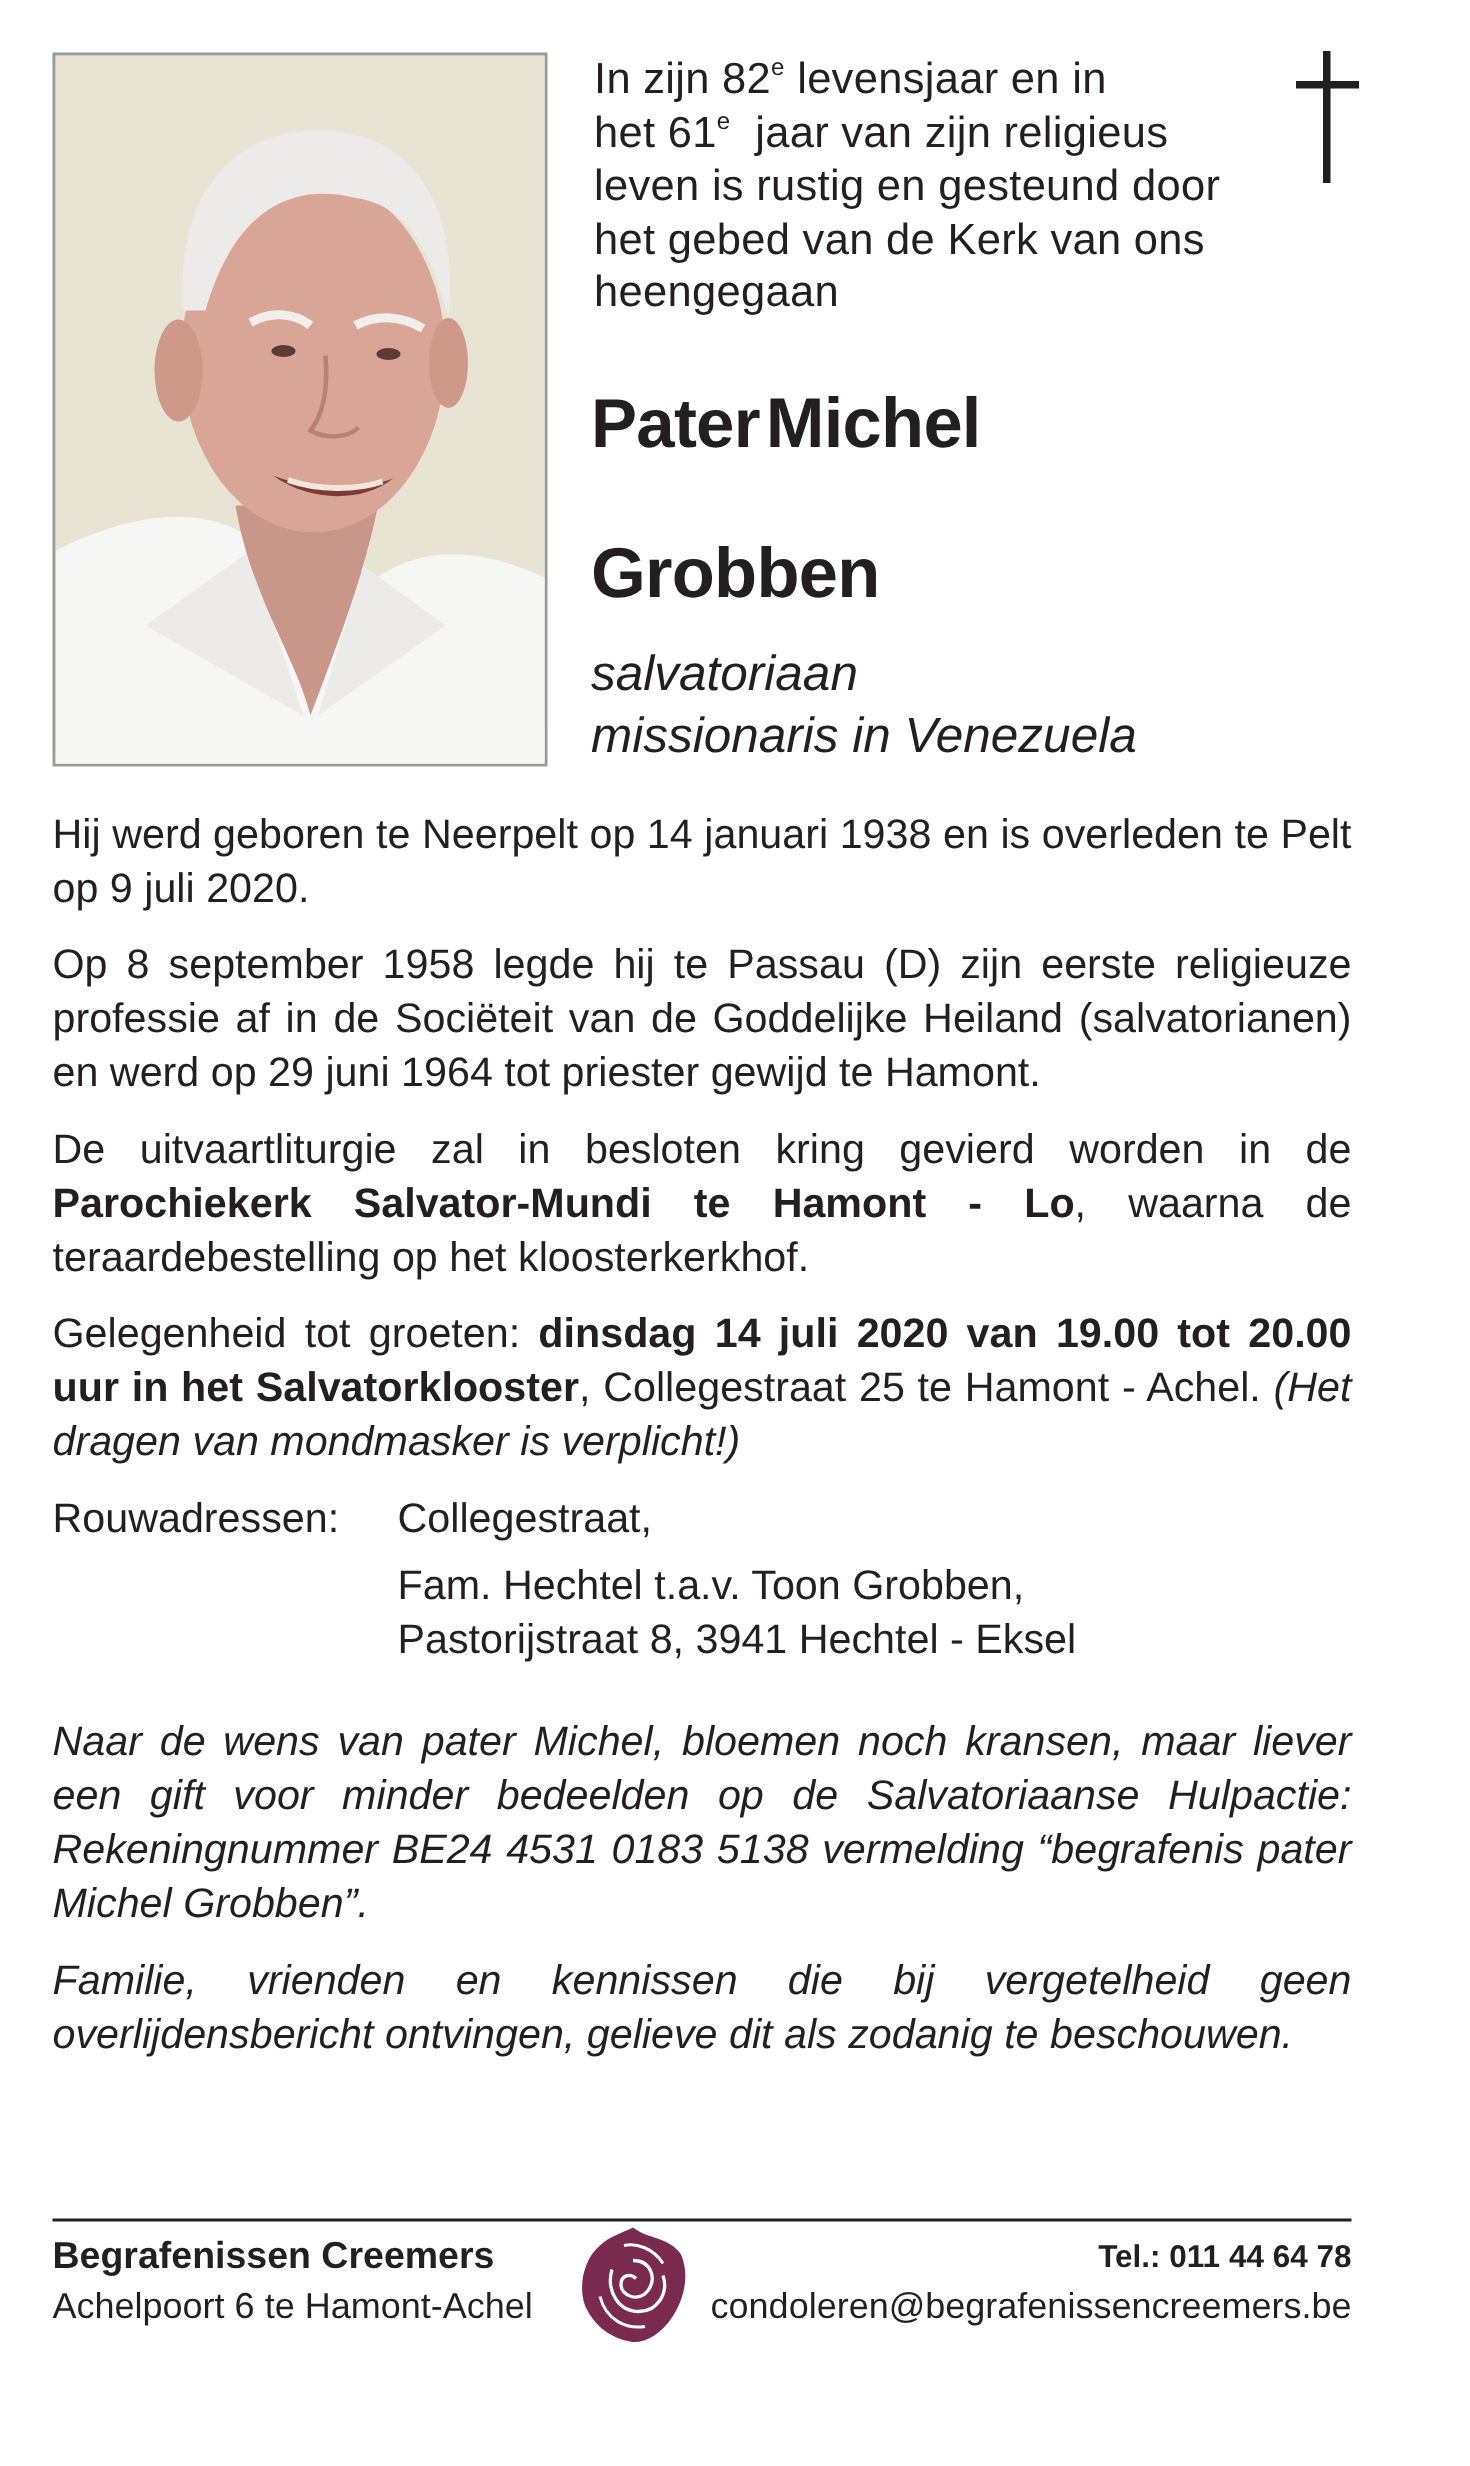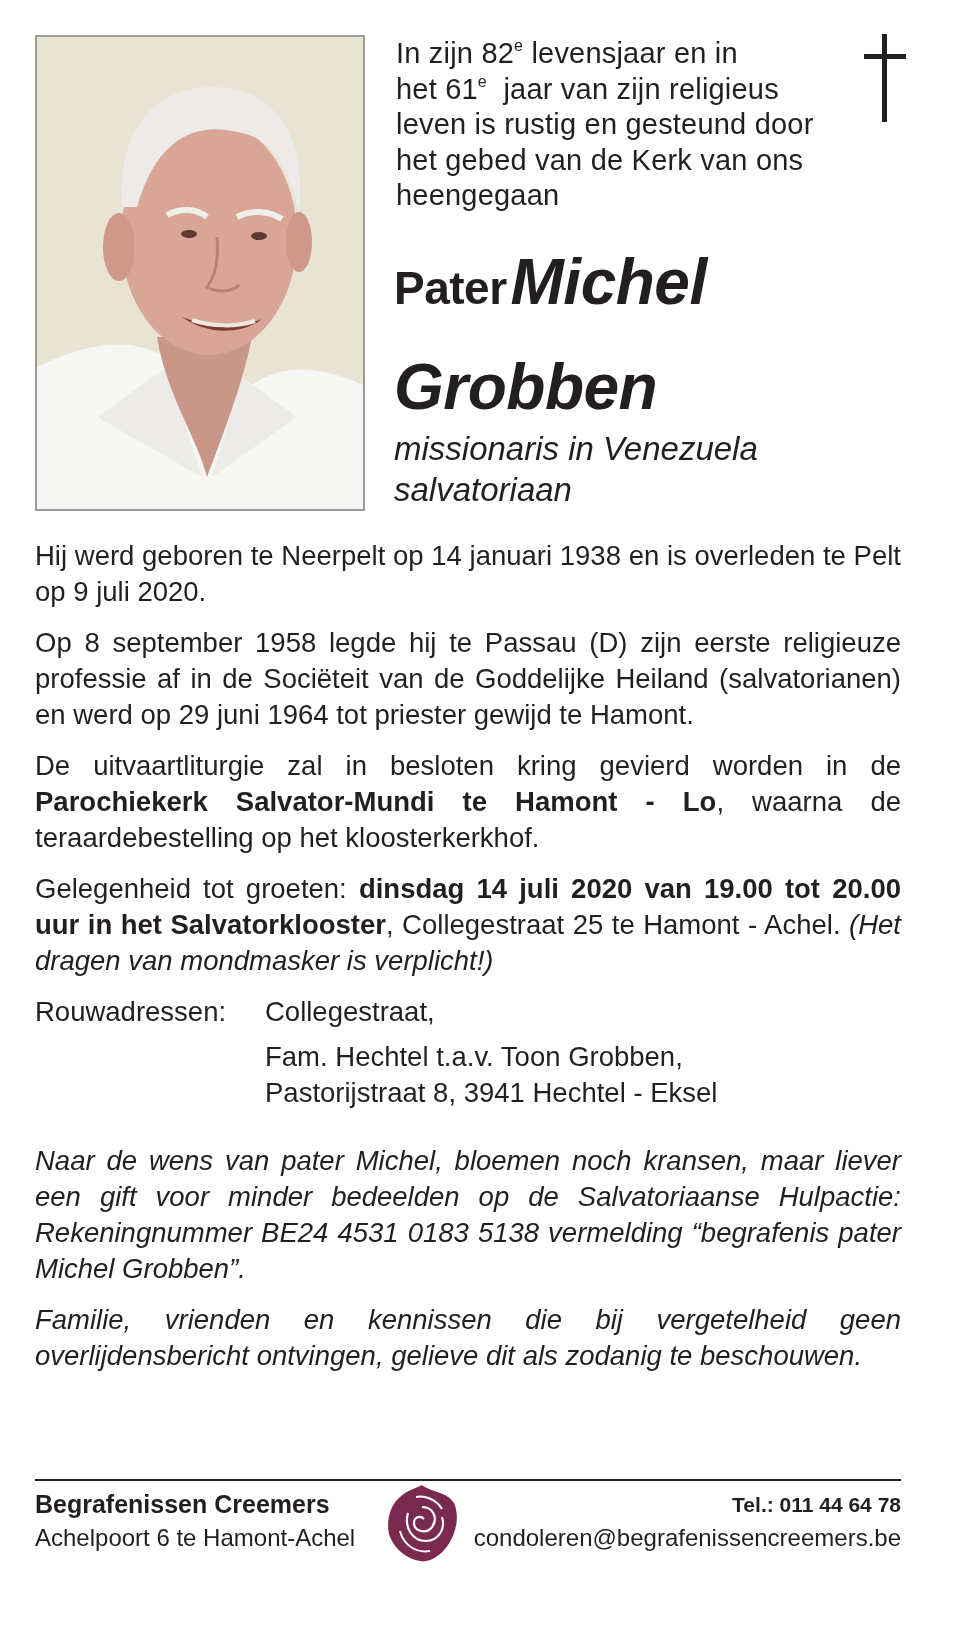--- a/index.html
+++ b/index.html
@@ -19,21 +19,21 @@
       position: absolute; left: 396px; top: 36px; width: 470px;
       font-size: 29px; line-height: 35.5px; letter-spacing: 0.2px;
     }
     .intro sup { font-size: 16px; vertical-align: 12px; line-height: 0; }
     .cross { position: absolute; left: 864px; top: 34px; width: 42px; height: 88px; }
     .name {
       position: absolute; left: 394px; top: 238px; width: 560px;
       font-weight: bold; line-height: 88px; letter-spacing: -0.5px;
     }
     .name .pater { font-size: 46px; }
-    .name .big { font-size: 64px; font-style: italic; }
+    .name .big { font-size: 47px; }
     .subtitle {
       position: absolute; left: 394px; top: 428px; width: 560px;
       font-style: italic; font-size: 33px; line-height: 41px;
     }
     .body {
       position: absolute; left: 35px; top: 538px; width: 866px;
       font-size: 27.5px; line-height: 36px;
     }
     .body p { margin: 0 0 15px 0; text-align: justify; }
     .body p.last { text-align: justify; text-align-last: left; }
@@ -101,22 +101,22 @@
 
 <div class="name">
   <div>
     <span class="pater">Pater</span>
     <span class="big">Michel</span>
   </div>
   <div class="big">Grobben</div>
 </div>
 
 <div class="subtitle">
+  <div>salvatoriaan</div>
   <div>missionaris in Venezuela</div>
-  <div>salvatoriaan</div>
 </div>
 
 <div class="body">
   <p class="last">Hij werd geboren te Neerpelt op 14 januari 1938 en is overleden te Pelt op 9 juli 2020.</p>
   <p class="last">Op 8 september 1958 legde hij te Passau (D) zijn eerste religieuze professie af in de Sociëteit van de Goddelijke Heiland (salvatorianen) en werd op 29 juni 1964 tot priester gewijd te Hamont.</p>
   <p class="last">
     <span>De uitvaartliturgie zal in besloten kring gevierd worden in de </span><b>Parochiekerk Salvator-Mundi te Hamont - Lo</b><span>, waarna de teraardebestelling op het kloosterkerkhof.</span>
   </p>
   <p class="last">
     <span>Gelegenheid tot groeten: </span><b>dinsdag 14 juli 2020 van 19.00 tot 20.00 uur in het Salvatorklooster</b><span>, Collegestraat 25 te Hamont - Achel. </span><span class="ital">(Het dragen van mondmasker is verplicht!)</span>

